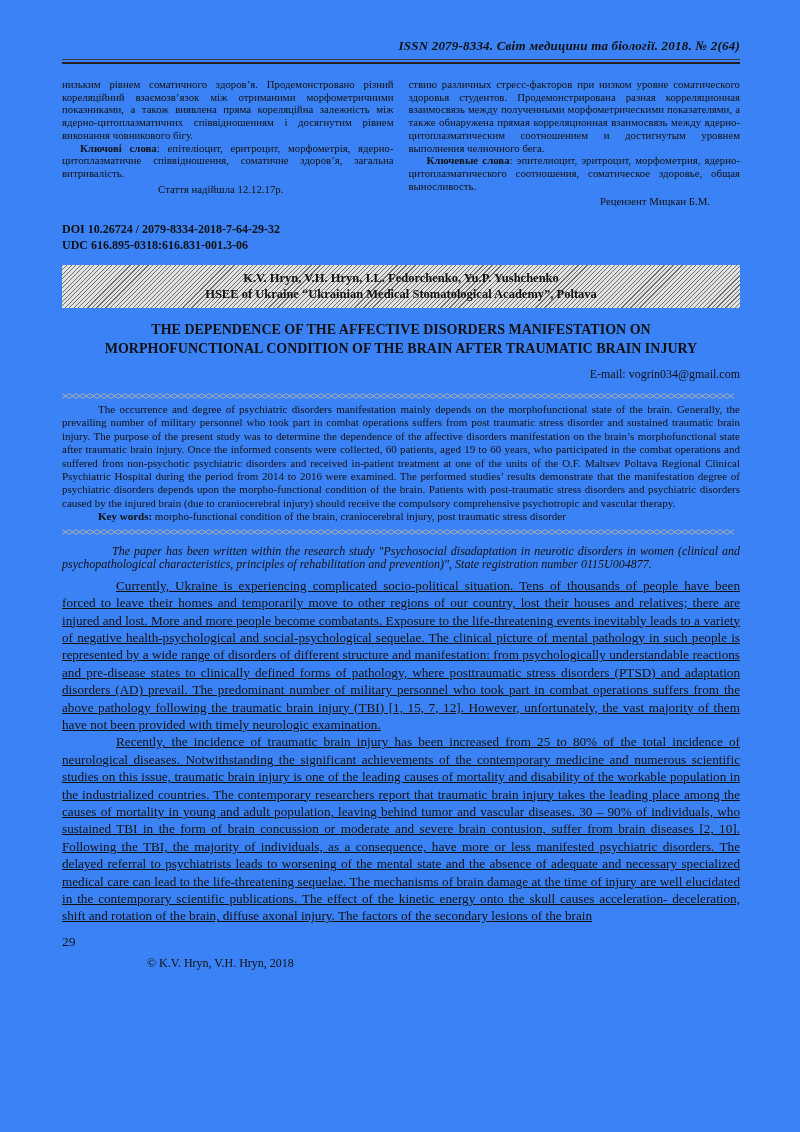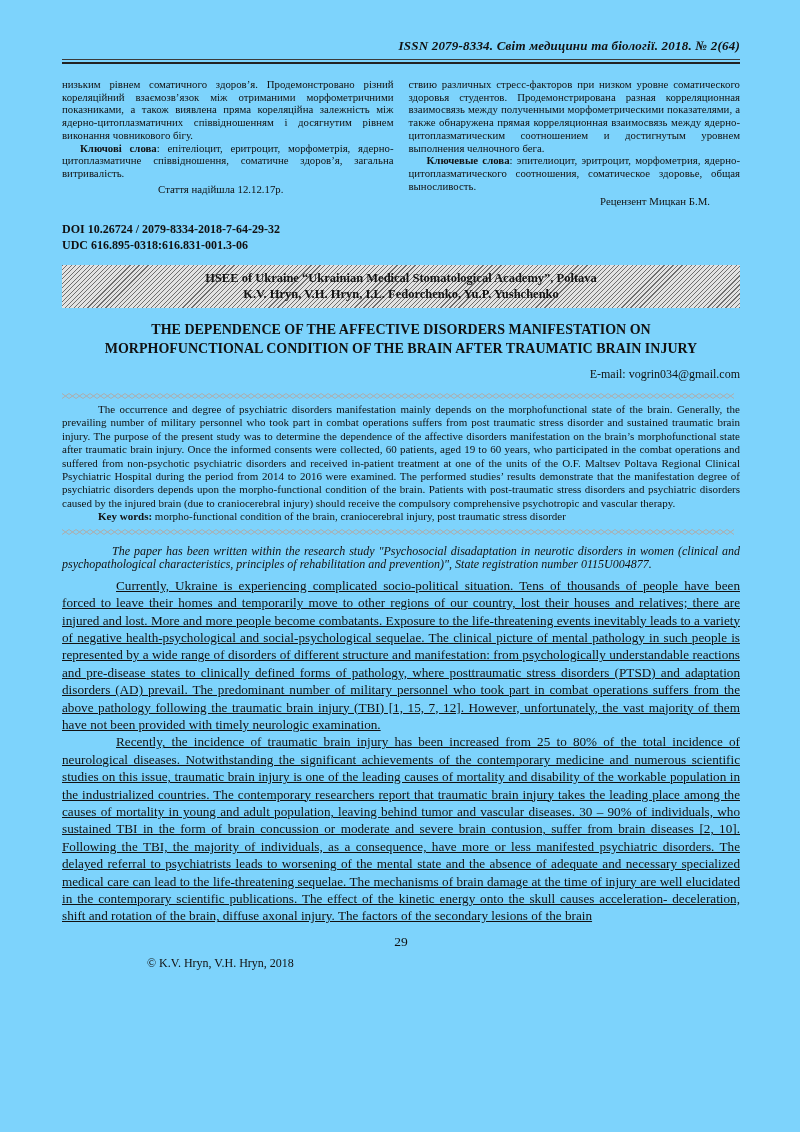--- a/index.html
+++ b/index.html
@@ -1,21 +1,21 @@
 <!DOCTYPE html>
 <html><head>
 <meta charset="utf-8">
 <style>
   html,body { margin:0; padding:0; background:#ffffff; }
   .page {
     position:relative;
     width:800px; height:1132px;
     box-sizing:border-box;
     padding:38px 60px 0 62px;
-    background:#7dd3fc;
+    background:#3b82f6;
     color:#111;
     font-family:"Liberation Serif", "DejaVu Serif", serif;
     overflow:hidden;
   }
   
   .issn-line {
     text-align:right;
     font-size:13px; font-weight:bold; font-style:italic;
     line-height:16px; letter-spacing:.2px;
   }
@@ -63,21 +63,21 @@
     margin:9px 0 0; font-size:12px; line-height:13px;
     font-style:italic; text-align:justify; text-indent:50px;
   }
   
   .body-par {
     margin:6px 0 0; font-size:13.2px; line-height:17.4px;
     text-align:justify; text-indent:54px;text-decoration:underline;
   }
   .body-par + .body-par { margin-top:0; }
   
-  .page-number { margin-top:9px; text-align:center; font-size:13.5px; line-height:16px; }
+  .page-number { margin-top:9px; font-size:13.5px; line-height:16px; }
   .copyright-line { margin:6px 0 0 85px; font-size:12px; line-height:15px; }
 </style>
 </head>
 <body>
 
 <div class="page">
 
   <div class="issn-line">ISSN 2079-8334. Світ медицини та біології. 2018. № 2(64)</div>
   <div class="double-rule"></div>
 
@@ -93,22 +93,22 @@
       <p class="reviewer-line">Рецензент Мицкан Б.М.</p>
     </div>
   </div>
 
   <div class="doi-block">
     <p>DOI 10.26724 / 2079-8334-2018-7-64-29-32</p>
     <p>UDC 616.895-0318:616.831-001.3-06</p>
   </div>
 
   <div class="authors-banner">
+    <p>K.V. Hryn, V.H. Hryn, I.L. Fedorchenko, Yu.P. Yushchenko</p>
     <p>HSEE of Ukraine “Ukrainian Medical Stomatological Academy”, Poltava</p>
-    <p>K.V. Hryn, V.H. Hryn, I.L. Fedorchenko, Yu.P. Yushchenko</p>
   </div>
 
   <h1 class="paper-title">THE DEPENDENCE OF THE AFFECTIVE DISORDERS MANIFESTATION ON MORPHOFUNCTIONAL CONDITION OF THE BRAIN AFTER TRAUMATIC BRAIN INJURY</h1>
 
   <p class="email-line">E-mail: vogrin034@gmail.com</p>
 
   <svg class="zigzag" width="678" height="8" viewBox="0 0 678 8">
       <polyline points="0,1.5 7,6.5 14,1.5 21,6.5 28,1.5 35,6.5 42,1.5 49,6.5 56,1.5 63,6.5 70,1.5 77,6.5 84,1.5 91,6.5 98,1.5 105,6.5 112,1.5 119,6.5 126,1.5 133,6.5 140,1.5 147,6.5 154,1.5 161,6.5 168,1.5 175,6.5 182,1.5 189,6.5 196,1.5 203,6.5 210,1.5 217,6.5 224,1.5 231,6.5 238,1.5 245,6.5 252,1.5 259,6.5 266,1.5 273,6.5 280,1.5 287,6.5 294,1.5 301,6.5 308,1.5 315,6.5 322,1.5 329,6.5 336,1.5 343,6.5 350,1.5 357,6.5 364,1.5 371,6.5 378,1.5 385,6.5 392,1.5 399,6.5 406,1.5 413,6.5 420,1.5 427,6.5 434,1.5 441,6.5 448,1.5 455,6.5 462,1.5 469,6.5 476,1.5 483,6.5 490,1.5 497,6.5 504,1.5 511,6.5 518,1.5 525,6.5 532,1.5 539,6.5 546,1.5 553,6.5 560,1.5 567,6.5 574,1.5 581,6.5 588,1.5 595,6.5 602,1.5 609,6.5 616,1.5 623,6.5 630,1.5 637,6.5 644,1.5 651,6.5 658,1.5 665,6.5 672,1.5" fill="none" stroke="#adadad" stroke-width="1"></polyline>
       <polyline points="0,6.5 7,1.5 14,6.5 21,1.5 28,6.5 35,1.5 42,6.5 49,1.5 56,6.5 63,1.5 70,6.5 77,1.5 84,6.5 91,1.5 98,6.5 105,1.5 112,6.5 119,1.5 126,6.5 133,1.5 140,6.5 147,1.5 154,6.5 161,1.5 168,6.5 175,1.5 182,6.5 189,1.5 196,6.5 203,1.5 210,6.5 217,1.5 224,6.5 231,1.5 238,6.5 245,1.5 252,6.5 259,1.5 266,6.5 273,1.5 280,6.5 287,1.5 294,6.5 301,1.5 308,6.5 315,1.5 322,6.5 329,1.5 336,6.5 343,1.5 350,6.5 357,1.5 364,6.5 371,1.5 378,6.5 385,1.5 392,6.5 399,1.5 406,6.5 413,1.5 420,6.5 427,1.5 434,6.5 441,1.5 448,6.5 455,1.5 462,6.5 469,1.5 476,6.5 483,1.5 490,6.5 497,1.5 504,6.5 511,1.5 518,6.5 525,1.5 532,6.5 539,1.5 546,6.5 553,1.5 560,6.5 567,1.5 574,6.5 581,1.5 588,6.5 595,1.5 602,6.5 609,1.5 616,6.5 623,1.5 630,6.5 637,1.5 644,6.5 651,1.5 658,6.5 665,1.5 672,6.5" fill="none" stroke="#adadad" stroke-width="1"></polyline>
     </svg>

